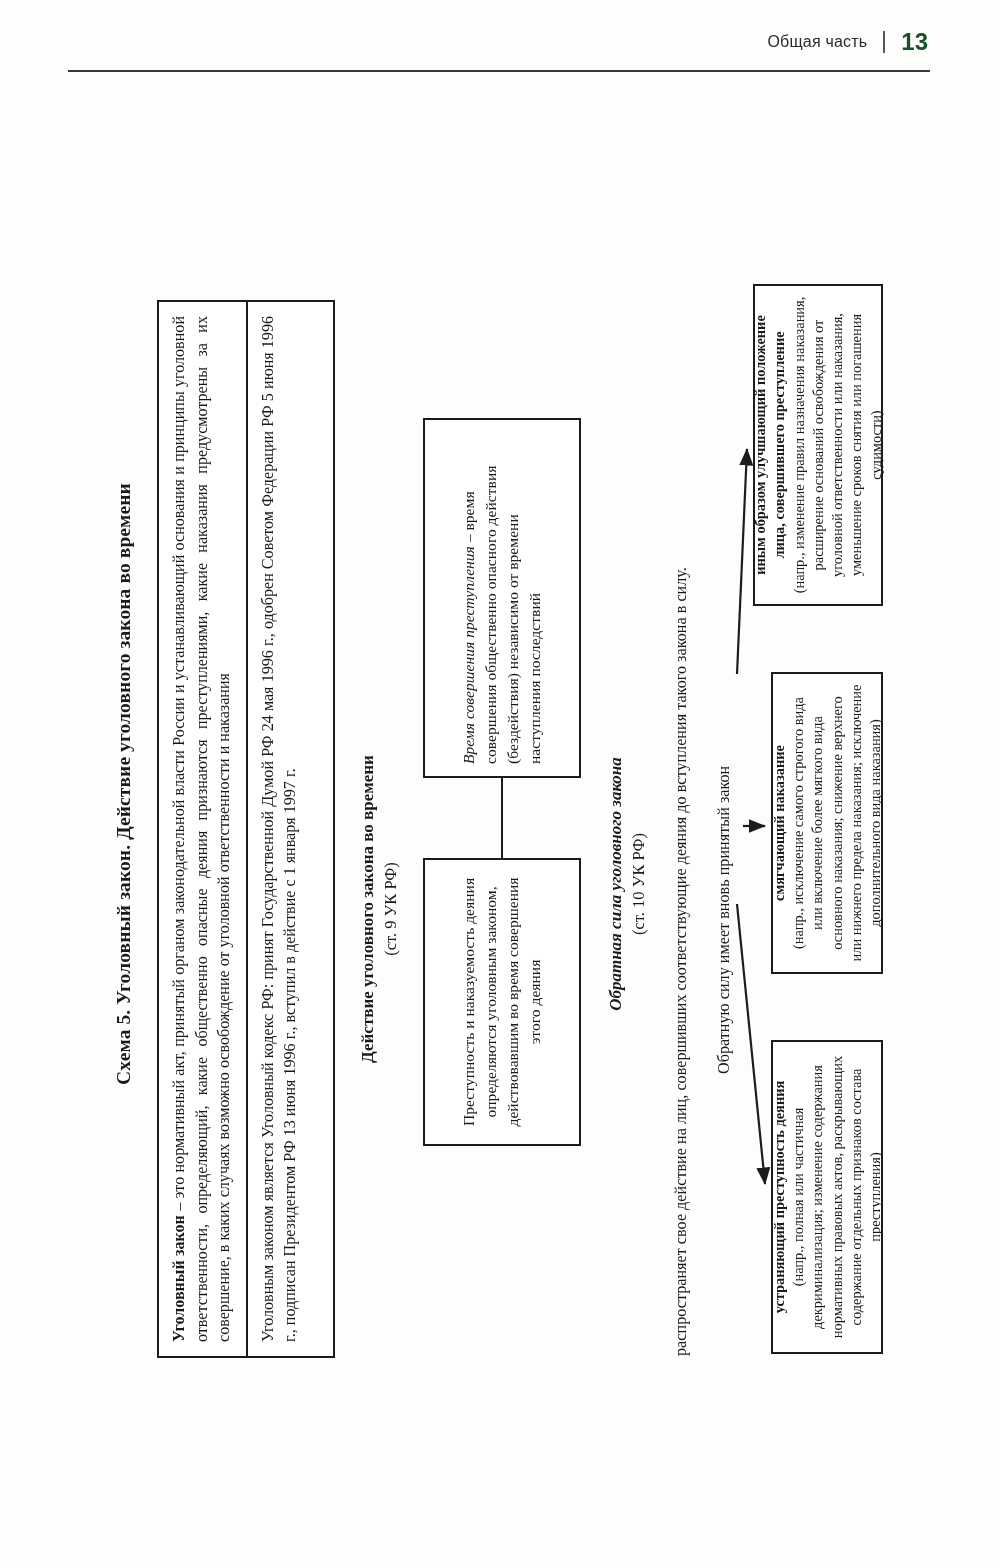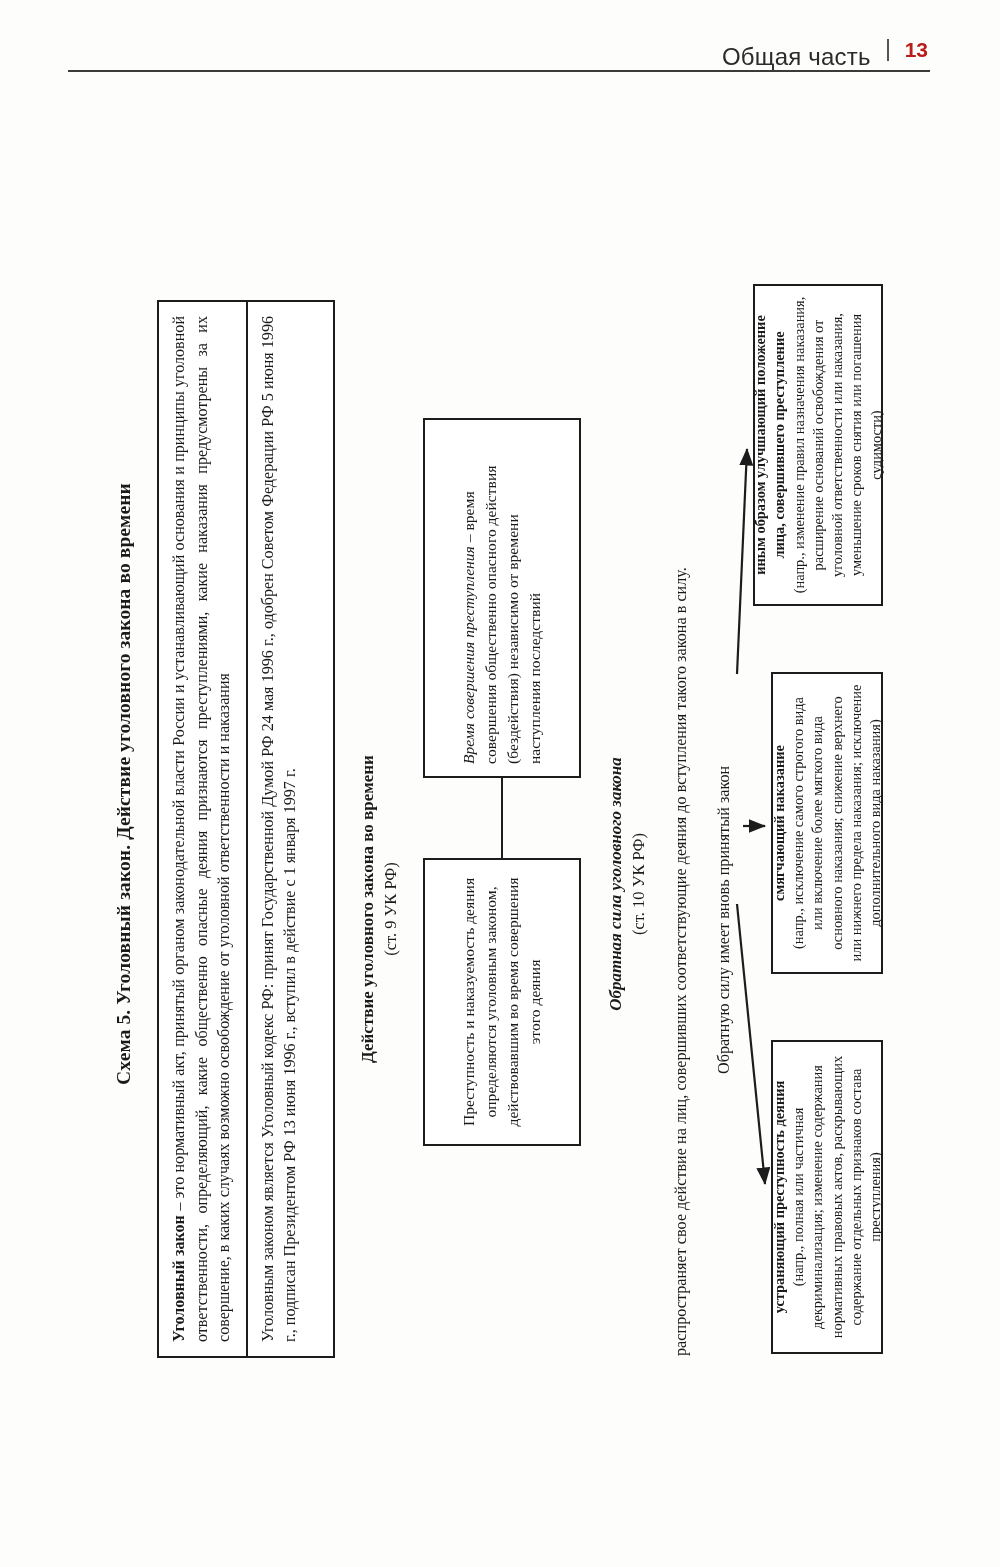--- a/index.html
+++ b/index.html
@@ -32,35 +32,34 @@
   #header-text {
     position: absolute;
     right: 72px;
     top: 28px;
     display: flex;
     align-items: center;
     gap: 16px;
     font-family: "Liberation Sans", "DejaVu Sans", sans-serif;
   }
   #header-title {
-    font-size: 24px;
+    font-size: 16px;
     letter-spacing: .2px;
     color: #2b2b2b;
-    margin-top: 15px;
   }
   #header-sep {
     display: inline-block;
     width: 2px;
     height: 22px;
     background: #555;
   }
   #header-page {
-    font-size: 21px;
+    font-size: 24px;
     font-weight: bold;
-    color: #b91c1c;
+    color: #14532d;
   }
   #header-rule {
     position: absolute;
     left: 68px;
     top: 70px;
     width: 862px;
     height: 2px;
     background: #3a3a3a;
   }
 

